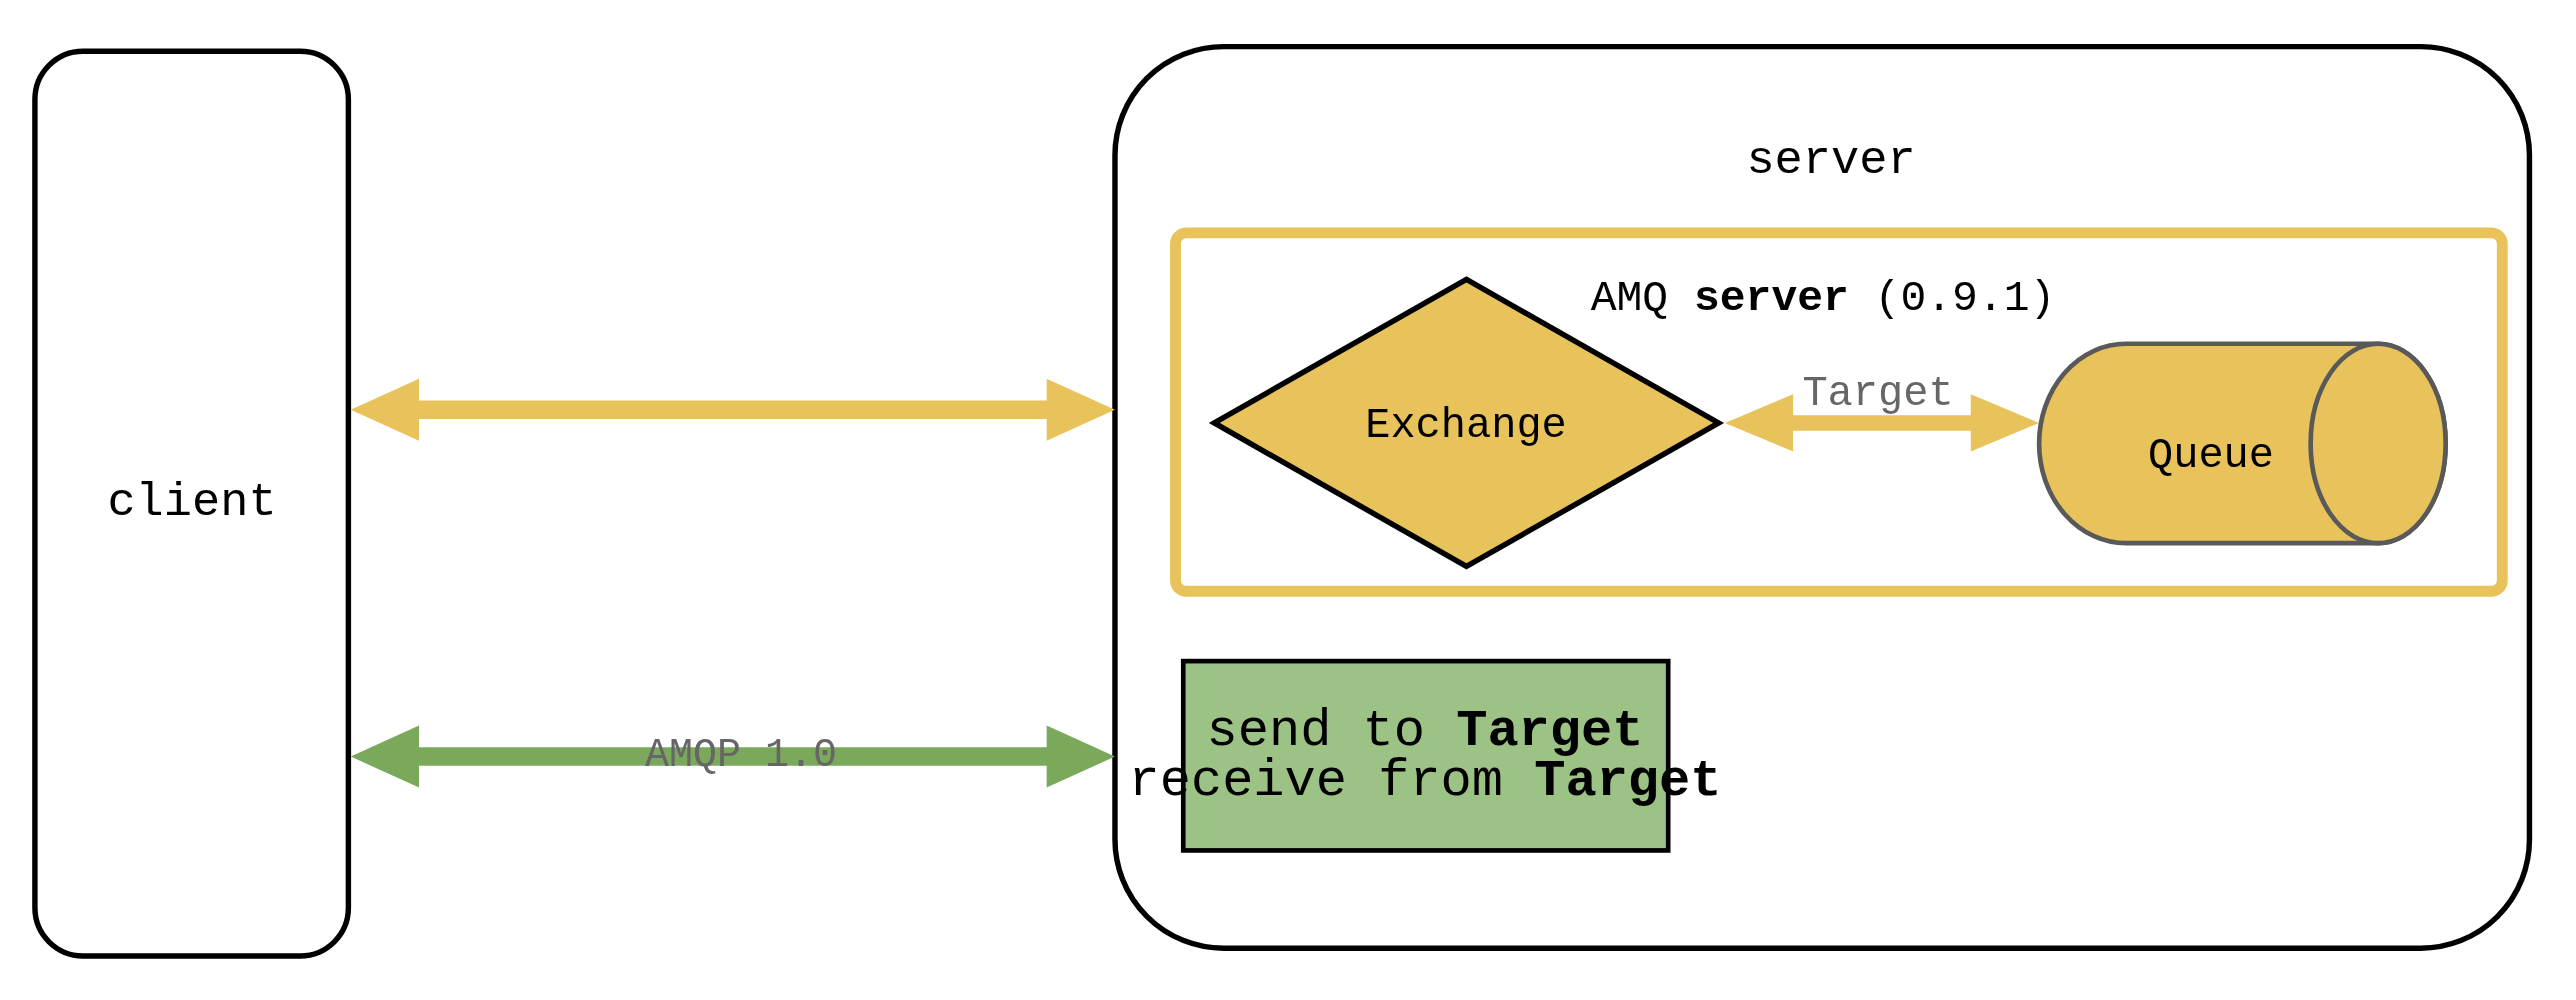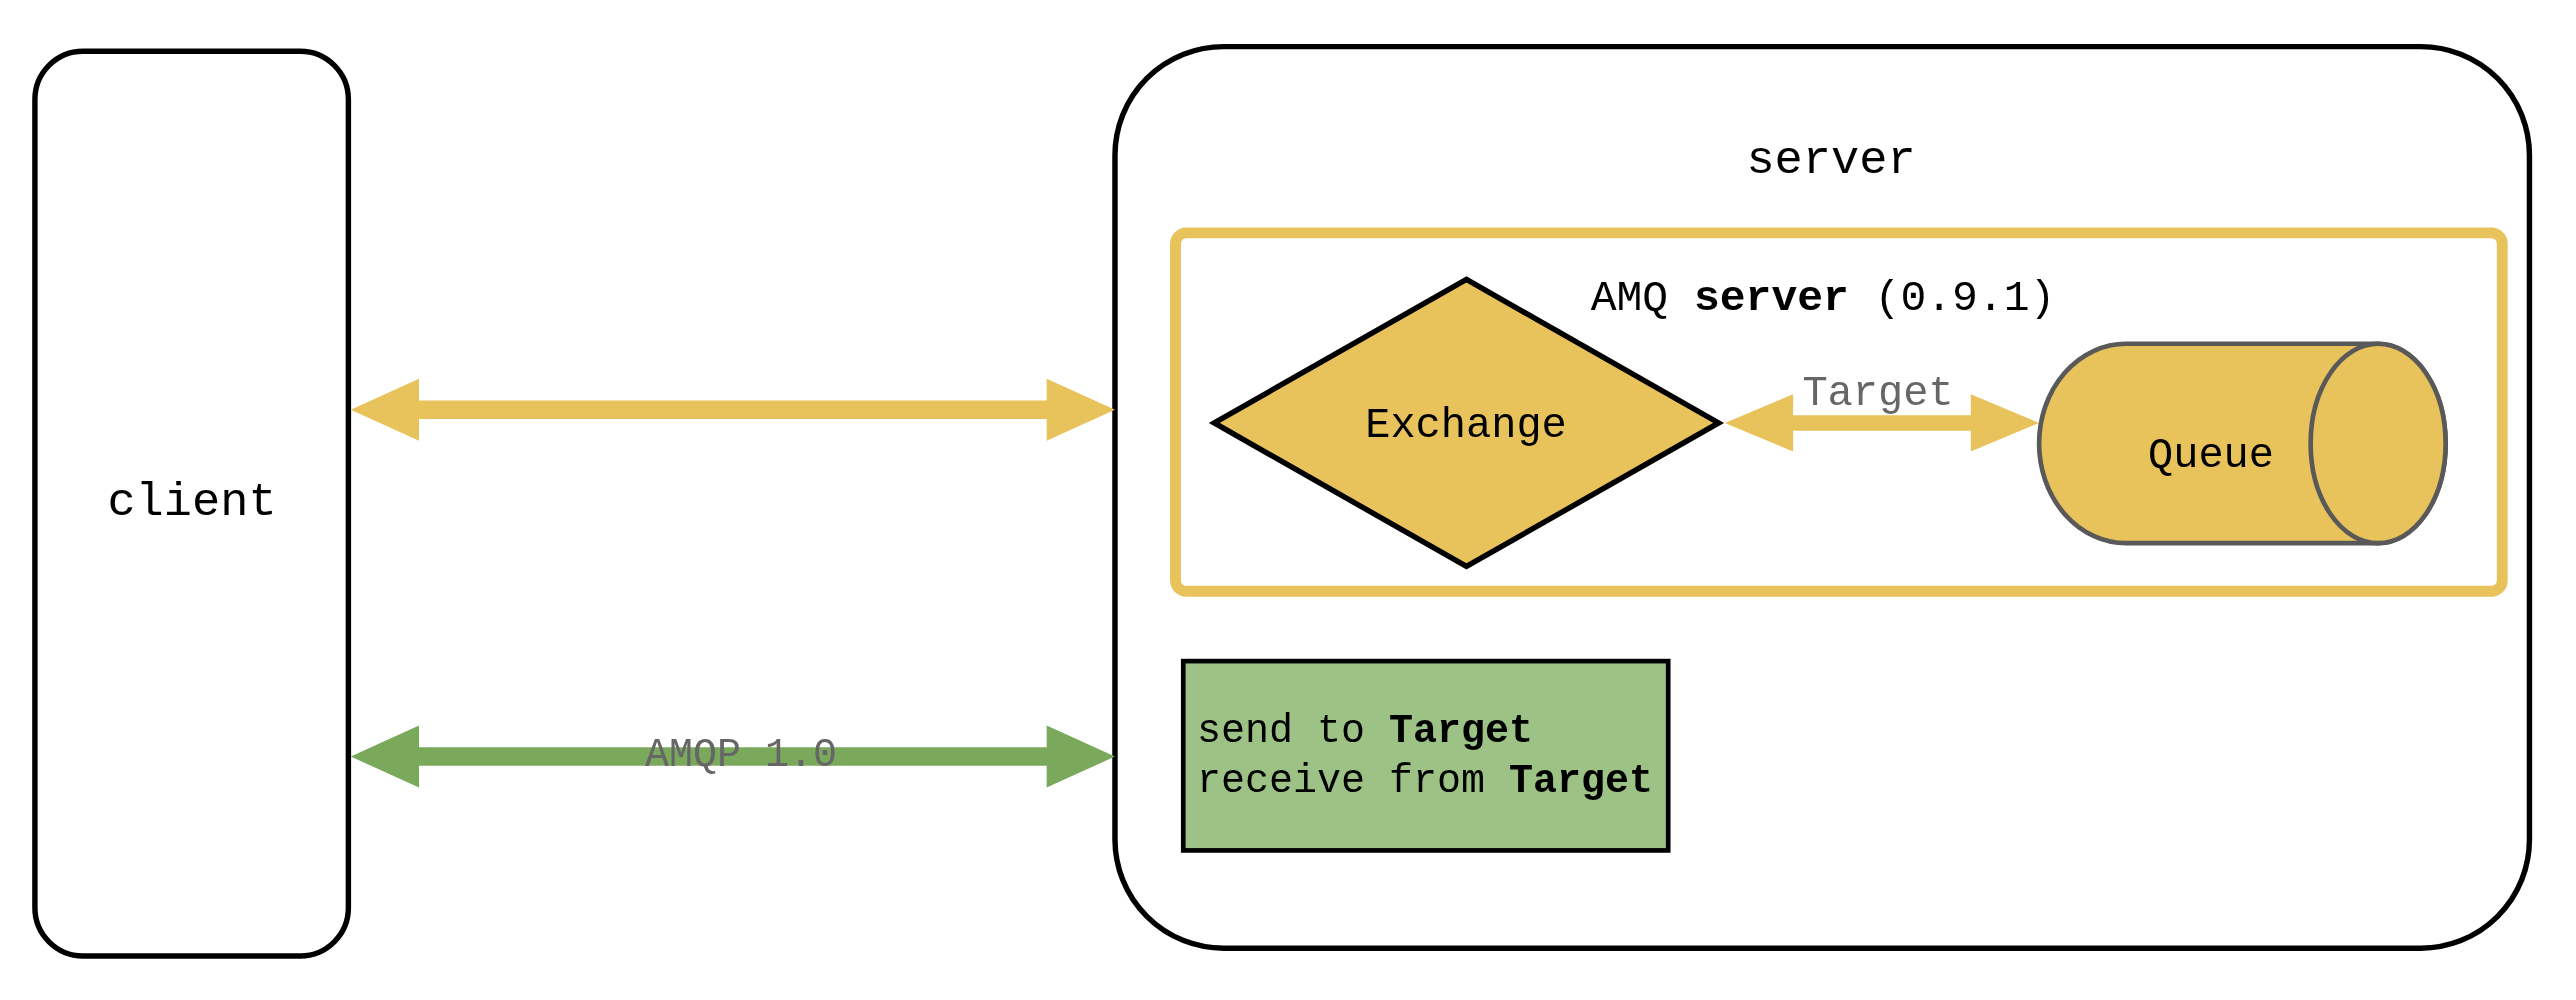--- a/index.html
+++ b/index.html
@@ -34,22 +34,22 @@
   .lbl-client  { left: 192px;  top: 503px;  font-size: 47px; }
   .lbl-server  { left: 1831px; top: 161px;  font-size: 47px; }
   .lbl-model   { left: 1823px; top: 299px;  font-size: 43px; }
   .lbl-exchange{ left: 1466px; top: 426px;  font-size: 42px; }
   .lbl-queue   { left: 2211px; top: 445px;  font-size: 42px; margin-top: 11px; }
   .lbl-binding { left: 1878px; top: 394px;  font-size: 42px; color: var(--gray-label, #666666); }
   .lbl-proto   { left: 757px;  top: 362px;  font-size: 40px; color: var(--gray-label, #666666); }
   .lbl-amqp10  { left: 741px;  top: 708px;  font-size: 40px; color: var(--gray-label, #666666); margin-top: 48px; }
   .lbl-greenbox{
     left: 1425px; top: 757px;
-    font-size: 40px;
-    text-align: left;
+    font-size: 52px;
+    text-align: center;
     line-height: 50px;
   }
   .b { font-weight: bold; }
   svg .outline {
     fill: none;
     stroke: #000000;
     stroke-width: 7;
   }
   svg .model-frame {
     fill: none;

